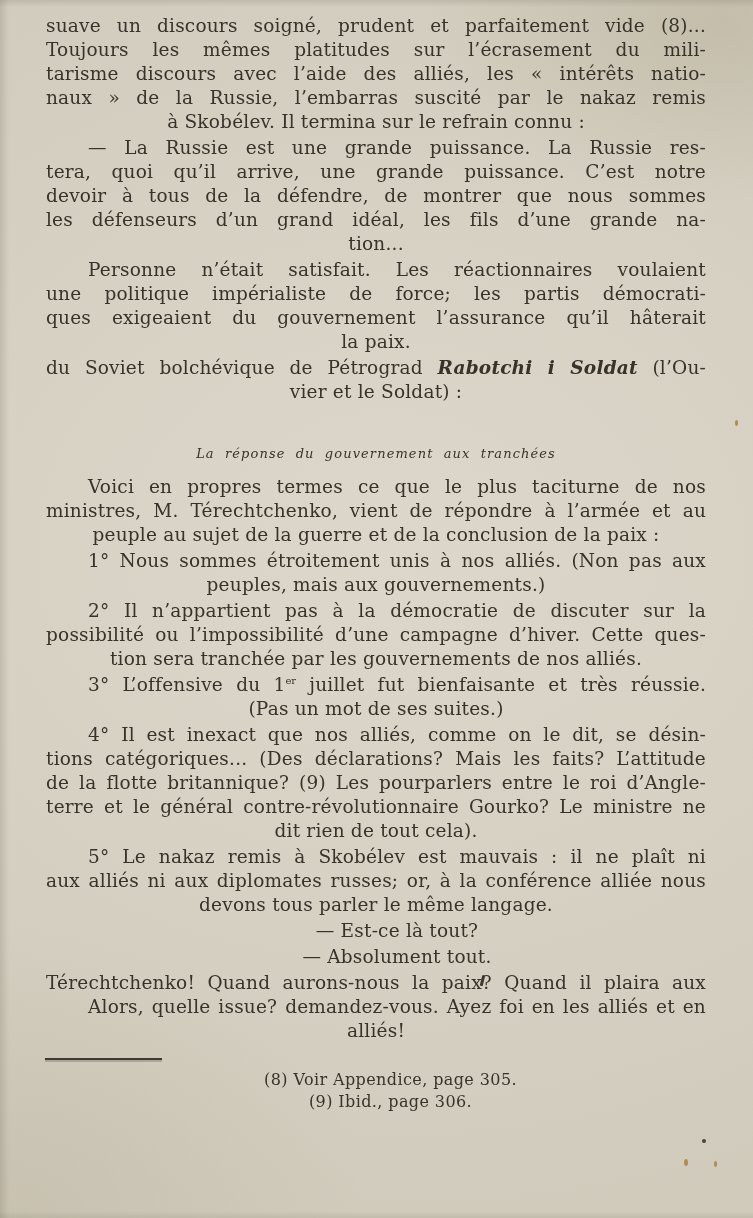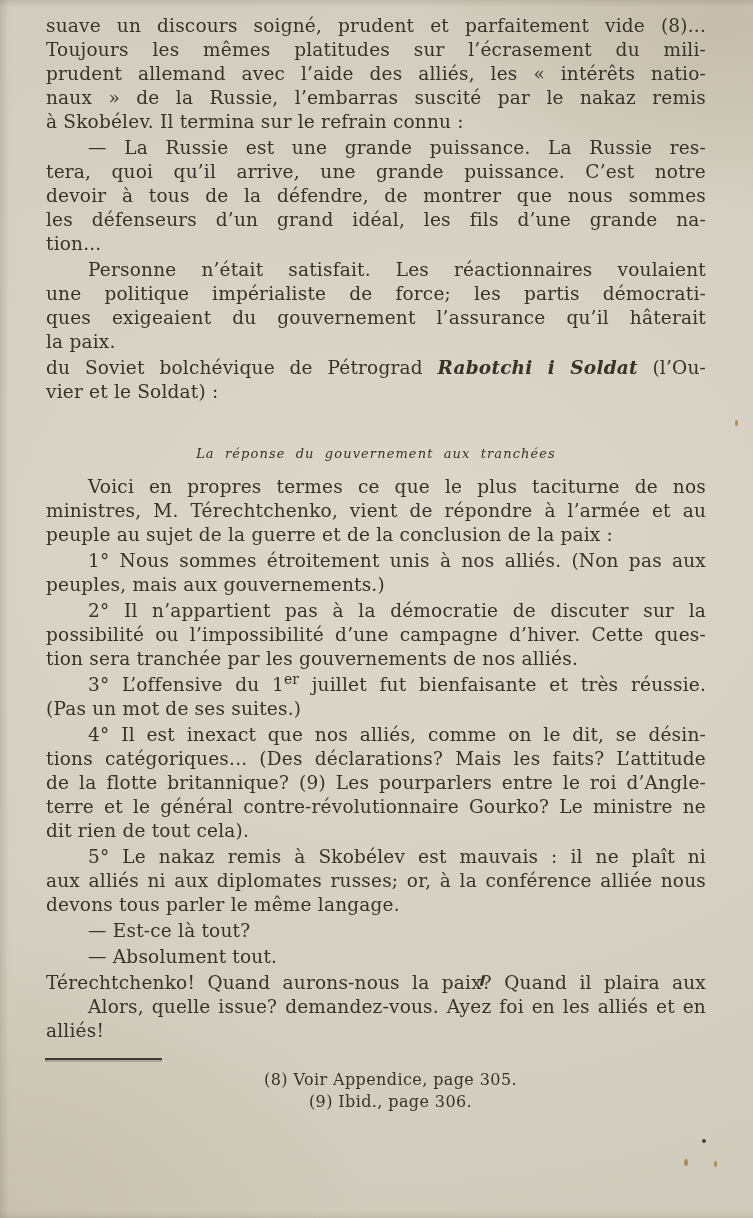--- a/index.html
+++ b/index.html
@@ -30,34 +30,34 @@
   }
   .paragraph { margin: 0 0 2px 0; }
   .line {
     font-size: 18.5px;
     line-height: 24px;
     letter-spacing: 0.2px;
     text-align: justify;
     text-align-last: justify;
     white-space: normal;
   }
-  .line.last { text-align: left; text-align-last: auto; }
+  .line.last { text-align: center; text-align-last: auto; }
   .line.indent { padding-left: 42px; }
   .heading {
     font-style: italic;
     font-size: 13px;
     line-height: 24px;
     text-align: center;
     letter-spacing: 1.1px;
     word-spacing: 5px;
     margin: 38px 0 9px 0;
   }
   .it  { }
   .bit { font-style: italic; font-weight: bold; }
-  .sup { vertical-align: super; font-size: 14px; line-height: 0; letter-spacing: 0; }
+  .sup { vertical-align: super; font-size: 10px; line-height: 0; letter-spacing: 0; }
   .footnote-block { margin-top: 15px; }
   .footnote-divider {
     width: 117px; height: 2px;
     background: #3e3a31;
     margin: 0 0 9px -1px;
     box-shadow: 0 2px 0 rgba(62,58,49,0.25);
   }
   .footnote .line {
     font-size: 16px;
     line-height: 22px;
@@ -78,21 +78,21 @@
   }
 </style>
 </head>
 <body>
 
 <div class="scan">
   <div class="text-block">
       <div class="paragraph">
         <div class="line">suave un discours soigné, prudent et parfaitement vide (8)...</div>
         <div class="line">Toujours les mêmes platitudes sur l’écrasement du mili-</div>
-        <div class="line">prudent allemand avec l’aide des alliés, les « intérêts natio-</div>
+        <div class="line">tarisme discours avec l’aide des alliés, les « intérêts natio-</div>
         <div class="line"><span>naux » de la Russie, l’embarras suscité par le </span><span class="it">nakaz</span><span> remis</span></div>
         <div class="line last">à Skobélev. Il termina sur le refrain connu :</div>
       </div>
       <div class="paragraph">
         <div class="line indent">— La Russie est une grande puissance. La Russie res-</div>
         <div class="line">tera, quoi qu’il arrive, une grande puissance. C’est notre</div>
         <div class="line">devoir à tous de la défendre, de montrer que nous sommes</div>
         <div class="line">les défenseurs d’un grand idéal, les fils d’une grande na-</div>
         <div class="line last">tion...</div>
       </div>

